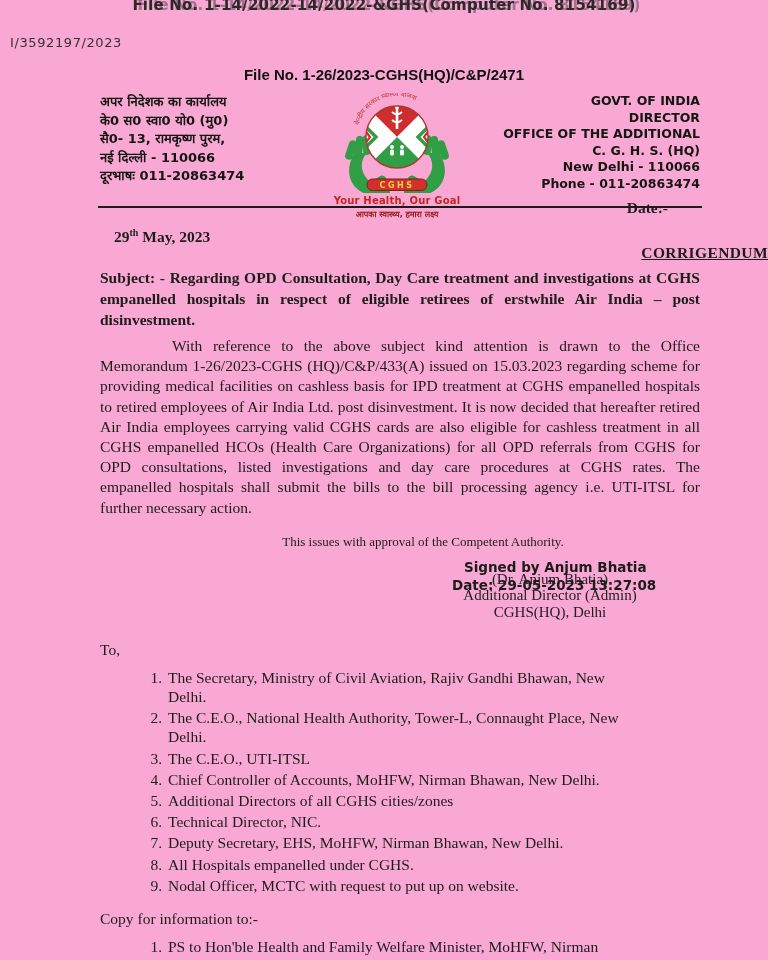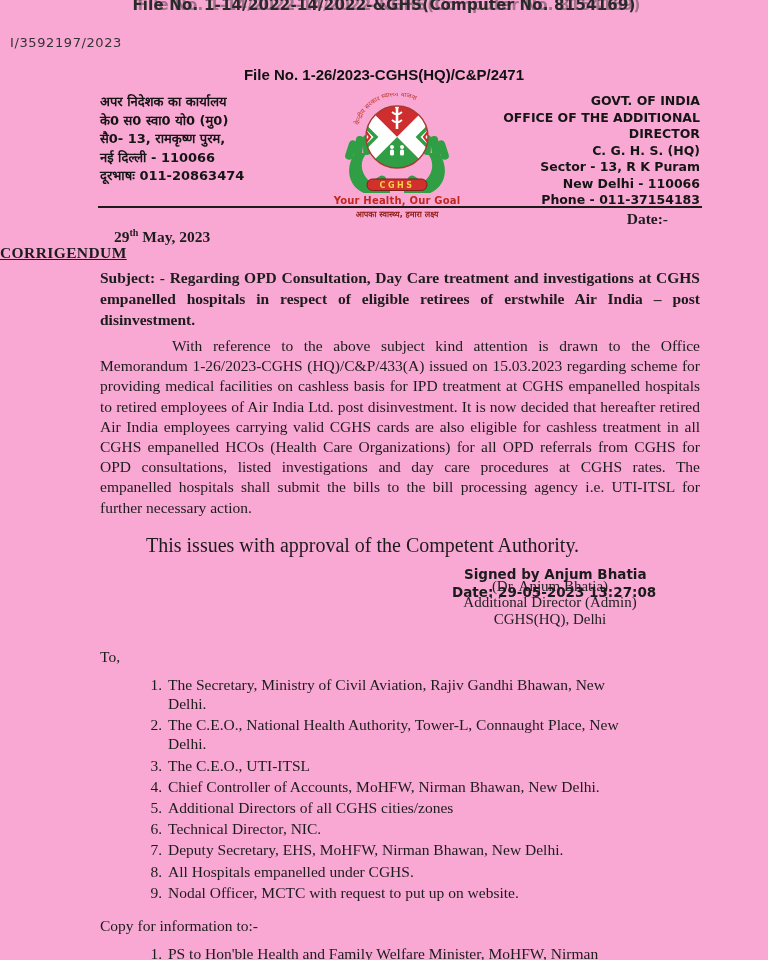--- a/index.html
+++ b/index.html
@@ -20,30 +20,30 @@
       font-size:13px;line-height:18.5px;color:#151515;}
   .lh-logo{width:158px;text-align:center;margin-top:0;}
   .lh-right{flex:1;text-align:right;font-family:"DejaVu Sans",sans-serif;font-weight:bold;
       font-size:12.5px;line-height:16.5px;color:#151515;}
   .logo-tag{font-family:"DejaVu Sans",sans-serif;font-weight:bold;font-size:10px;
       color:#c0271f;margin-top:-2px;letter-spacing:.2px;}
   .logo-tag-hi{font-family:"DejaVu Sans",sans-serif;font-weight:bold;font-size:8px;
       color:#8f1d16;margin-top:2px;}
 
   .rule{position:absolute;top:206px;left:98px;width:604px;border-top:2.5px solid #1b1b1b;}
-  .date-label{position:absolute;top:210px;right:100px;font-weight:bold;font-size:15.5px;font-family:Liberation Serif, serif;}
+  .date-label{position:absolute;top:199px;right:100px;font-weight:bold;font-size:15.5px;font-family:Liberation Serif, serif;}
   .date-line{position:absolute;top:227px;left:100px;font-weight:bold;font-size:15.5px;margin-left:14px;}
   .date-line sup{font-size:10px;}
-  .doc-title{position:absolute;top:244px;left:0;width:100%;text-align:left;
+  .doc-title{position:absolute;top:244px;left:0;width:100%;text-align:right;
       font-weight:bold;font-size:15.5px;text-decoration:underline;letter-spacing:.4px;}
 
   .content{position:absolute;top:267px;left:100px;width:600px;}
   .subject{font-weight:bold;text-align:justify;font-size:15.5px;line-height:21px;margin:0;}
   .body-par{text-align:justify;font-size:15.5px;line-height:20.2px;margin:6px 0 0;text-indent:72px;}
-  .approval{margin:16px 0 0 46px;font-size:20px;}
+  .approval{margin:16px 0 0 46px;font-size:13px;text-align:center;}
 
   .sig-block{position:relative;margin:8px 0 17px auto;width:300px;height:66px;}
   .sig-printed{position:absolute;top:13px;left:0;width:100%;text-align:center;
       font-size:15px;line-height:16.5px;color:#222;}
   .sig-digital{position:absolute;top:0;left:52px;font-family:"DejaVu Sans",sans-serif;
       font-size:13.5px;font-weight:bold;line-height:18px;color:#1b1b1b;white-space:nowrap;}
   .sig-digital div:first-child{padding-left:12px;}
 
   .to-label{margin-top:14px;font-size:15.5px;}
   ol.dist{margin:9px 0 0;padding-left:66px;font-size:15.5px;line-height:19.2px;width:478px;}
@@ -112,26 +112,25 @@
 
         <rect x="45" y="86" width="60" height="11.5" rx="5.5" fill="#d2302c" stroke="#7d1f1b" stroke-width="1"></rect>
         <text x="75" y="95" text-anchor="middle" font-size="8" font-weight="bold" letter-spacing="2.5" fill="#f5d342" font-family="DejaVu Sans, sans-serif">CGHS</text>
       </svg>
       <div class="logo-tag">Your Health, Our Goal</div>
       <div class="logo-tag-hi">आपका स्वास्थ्य, हमारा लक्ष्य</div>
     </div>
 
     <div class="lh-right">
       <div>GOVT. OF INDIA</div>
+      <div>DIRECTOR</div>
       <div>OFFICE OF THE ADDITIONAL</div>
-      <div>DIRECTOR</div>
       <div>C. G. H. S. (HQ)</div>
-      <div>Sector - 13, R K Puram</div>
       <div>New Delhi - 110066</div>
-      <div>Phone - 011-37154183</div>
+      <div>Phone - 011-20863474</div>
     </div>
   </div>
 
   <div class="rule"></div>
   <div class="date-label">Date:-</div>
   <div class="date-line"><span>29</span><sup>th</sup><span> May, 2023</span></div>
   <div class="doc-title">CORRIGENDUM</div>
 
   <div class="content">
     <p class="subject">Subject: - Regarding OPD Consultation, Day Care treatment and investigations at CGHS empanelled hospitals in respect of eligible retirees of erstwhile Air India – post disinvestment.</p>

